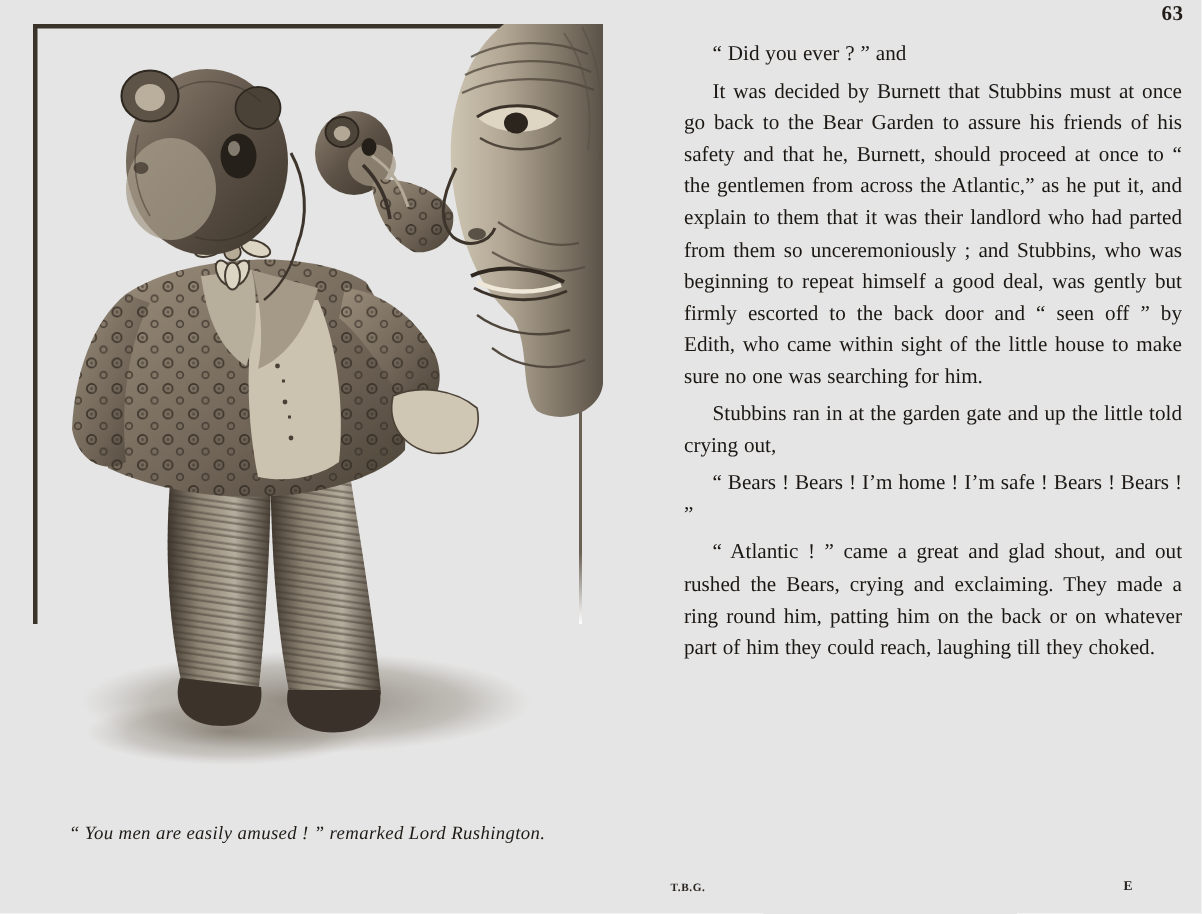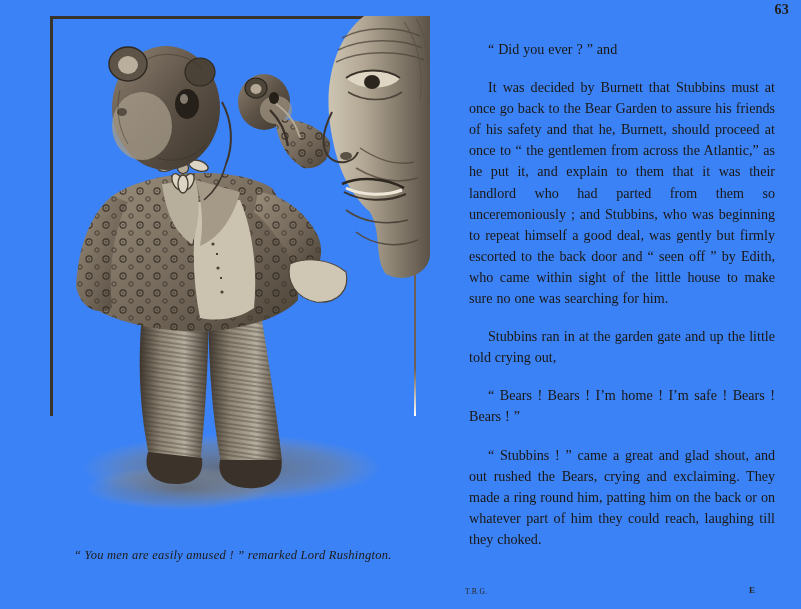--- a/index.html
+++ b/index.html
@@ -12,42 +12,41 @@
     height: 609px;
     overflow: hidden;
     font-family: "Liberation Serif", "DejaVu Serif", serif;
     color: #1b1713;
     position: relative;
   }
 
   .page {
     position: absolute;
     inset: 0;
-    background: #3b82f6;
+    background: #e5e5e5;
   }
 
   
   .folio {
     position: absolute;
     top: 2px;
     right: 12px;
     font-size: 14px;
     font-weight: bold;
     letter-spacing: 0.3px;
     color: #211c17;
   }
 
   
   .plate-col {
     position: absolute;
     left: 0;
     top: 0;
     width: 420px;
     height: 609px;
-    margin-left: 28px;
   }
 
   .plate-frame {
     position: absolute;
     left: 22px;
     top: 16px;
     width: 366px;
     height: 400px;
     border-left: 3px solid #3a332a;
     border-top: 3px solid #3a332a;
@@ -86,37 +85,37 @@
   }
 
   
   .text-col {
     position: absolute;
     left: 452px;
     top: 22px;
     width: 340px;
   }
   .text-col p {
-    margin: 17px;
+    margin: 4px;
     font-size: 14.1px;
     line-height: 21.1px;
     text-align: justify;
     text-align-last: left;
     word-spacing: 0.4px;
     hyphens: none;
   }
   .text-col p.ind { text-indent: 19px; }
 
   
   .sig-left {
     position: absolute;
-    left: 465px;
+    left: 447px;
     top: 587px;
     font-size: 7.5px;
-    font-weight: normal;
+    font-weight: bold;
     letter-spacing: 0.4px;
     color: #2a2520;
   }
   .sig-right {
     position: absolute;
     left: 749px;
     top: 585px;
     font-size: 9px;
     font-weight: bold;
     color: #2a2520;
@@ -308,19 +307,19 @@
     </div>
 
     <div class="caption">“ You men are easily amused ! ” remarked Lord Rushington.</div>
   </div>
 
   <div class="text-col">
     <p class="ind">“ Did you ever ? ” and</p>
     <p class="ind">It was decided by Burnett that Stubbins must at once go back to the Bear Garden to assure his friends of his safety and that he, Burnett, should proceed at once to “ the gentlemen from across the Atlantic,” as he put it, and explain to them that it was their landlord who had parted from them so unceremoniously ; and Stubbins, who was beginning to repeat himself a good deal, was gently but firmly escorted to the back door and “ seen off ” by Edith, who came within sight of the little house to make sure no one was searching for him.</p>
     <p class="ind">Stubbins ran in at the garden gate and up the little told crying out,</p>
     <p class="ind">“ Bears !   Bears !   I’m home !   I’m safe !   Bears ! Bears ! ”</p>
-    <p class="ind">“ Stubbins ! ” came a great and glad shout, and out rushed the Bears, crying and exclaiming.  They made a ring round him, patting him on the back or on whatever part of him they could reach, laughing till they choked.</p>
+    <p class="ind">“ Atlantic ! ” came a great and glad shout, and out rushed the Bears, crying and exclaiming.  They made a ring round him, patting him on the back or on whatever part of him they could reach, laughing till they choked.</p>
   </div>
 
   <div class="sig-left">T.B.G.</div>
   <div class="sig-right">E</div>
 
 </div>
 
 </body></html>

